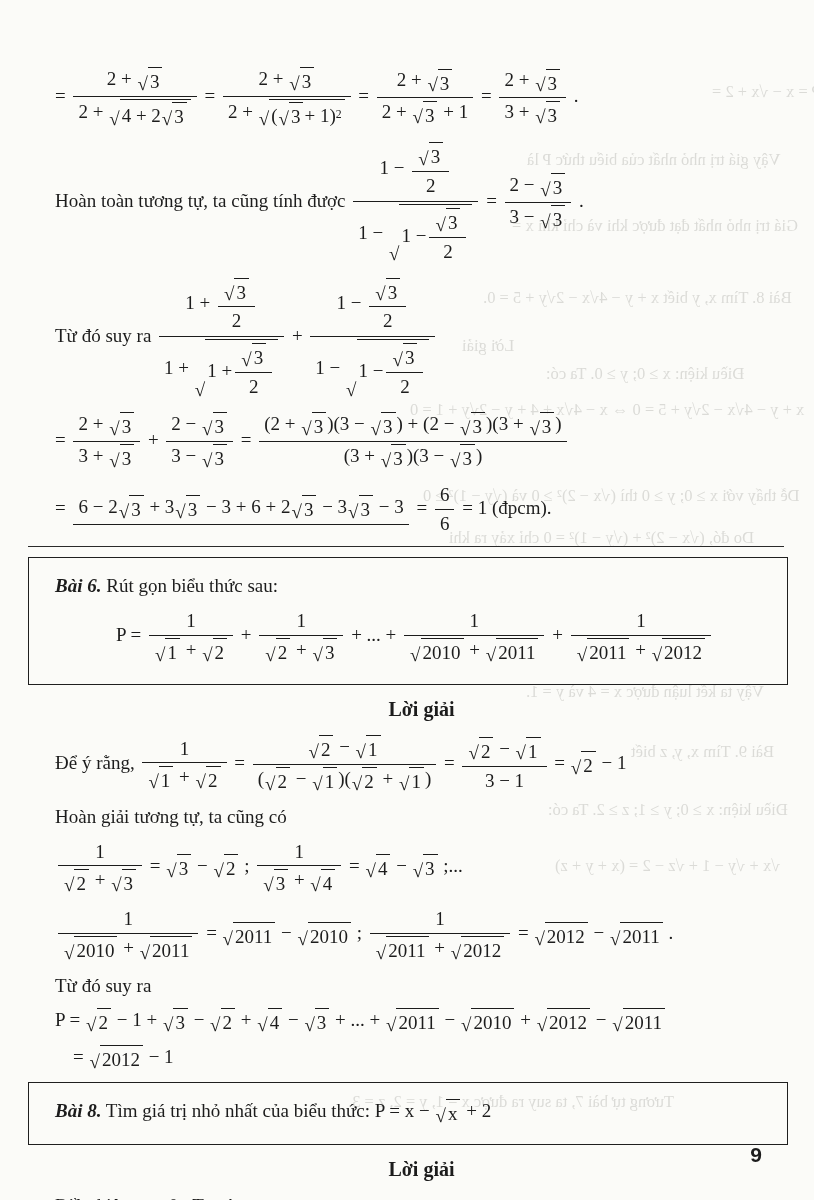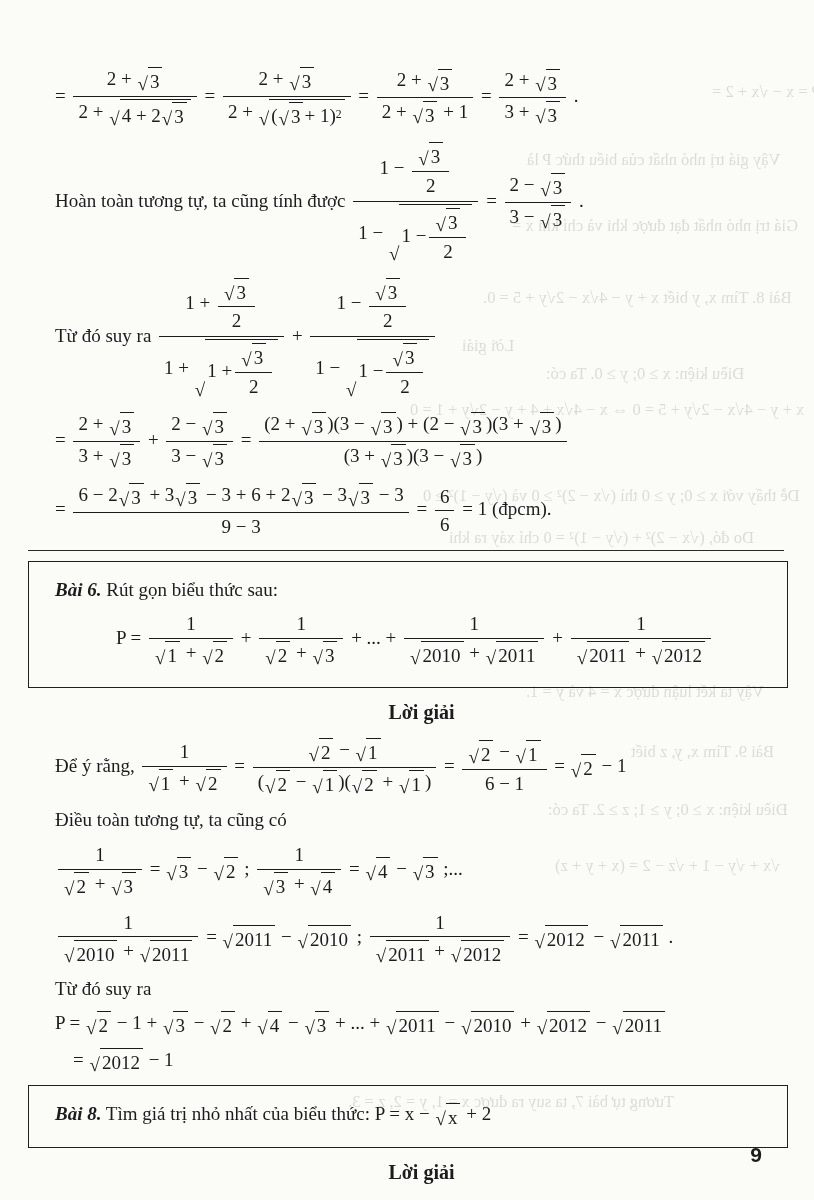--- a/index.html
+++ b/index.html
@@ -170,21 +170,21 @@
             <span class="bar">3</span>
           </span> + 3<span class="sqrt">
             <span class="rad">√</span>
             <span class="bar">3</span>
           </span> − 3 + 6 + 2<span class="sqrt">
             <span class="rad">√</span>
             <span class="bar">3</span>
           </span> − 3<span class="sqrt">
             <span class="rad">√</span>
             <span class="bar">3</span>
-          </span> − 3</span><span class="den">9 − 3</span></span> = <span class="frac"><span class="num">6</span><span class="den">6</span></span> = 1 (đpcm).</div>
+          </span> − 3</span></span> = <span class="frac"><span class="num">6</span><span class="den">6</span></span> = 1 (đpcm).</div>
     <div class="box-topline"></div>
     <div class="problem-box">
       <div class="line"><span class="title-prefix">Bài 6.</span> Rút gọn biểu thức sau:</div>
       <div class="line center">P = <span class="frac"><span class="num">1</span><span class="den"><span class="sqrt">
               <span class="rad">√</span>
               <span class="bar">1</span>
             </span> + <span class="sqrt">
               <span class="rad">√</span>
               <span class="bar">2</span>
             </span></span></span> + <span class="frac"><span class="num">1</span><span class="den"><span class="sqrt">
@@ -231,25 +231,25 @@
             <span class="bar">2</span>
           </span> + <span class="sqrt">
             <span class="rad">√</span>
             <span class="bar">1</span>
           </span>)</span></span> = <span class="frac"><span class="num"><span class="sqrt">
             <span class="rad">√</span>
             <span class="bar">2</span>
           </span> − <span class="sqrt">
             <span class="rad">√</span>
             <span class="bar">1</span>
-          </span></span><span class="den">6 − 1</span></span> = <span class="sqrt">
+          </span></span><span class="den">3 − 1</span></span> = <span class="sqrt">
         <span class="rad">√</span>
         <span class="bar">2</span>
       </span> − 1</div>
-    <div class="line">Điều toàn tương tự, ta cũng có</div>
+    <div class="line">Hoàn giải tương tự, ta cũng có</div>
     <div class="line"><span class="frac"><span class="num">1</span><span class="den"><span class="sqrt">
             <span class="rad">√</span>
             <span class="bar">2</span>
           </span> + <span class="sqrt">
             <span class="rad">√</span>
             <span class="bar">3</span>
           </span></span></span> = <span class="sqrt">
         <span class="rad">√</span>
         <span class="bar">3</span>
       </span> − <span class="sqrt">

